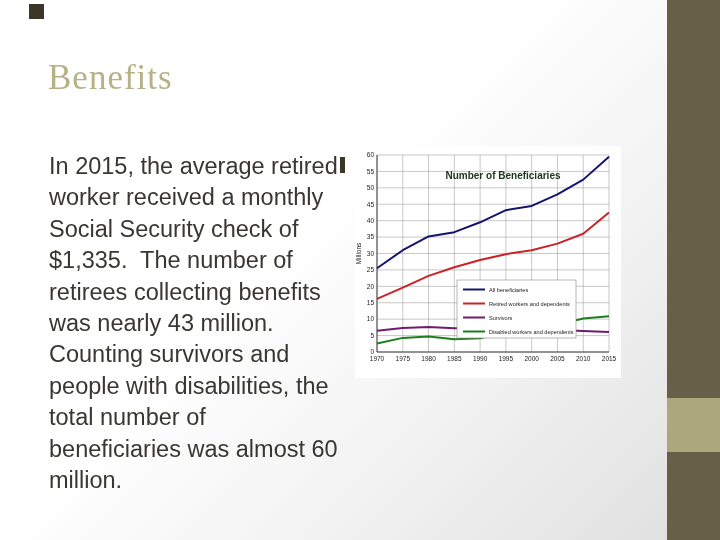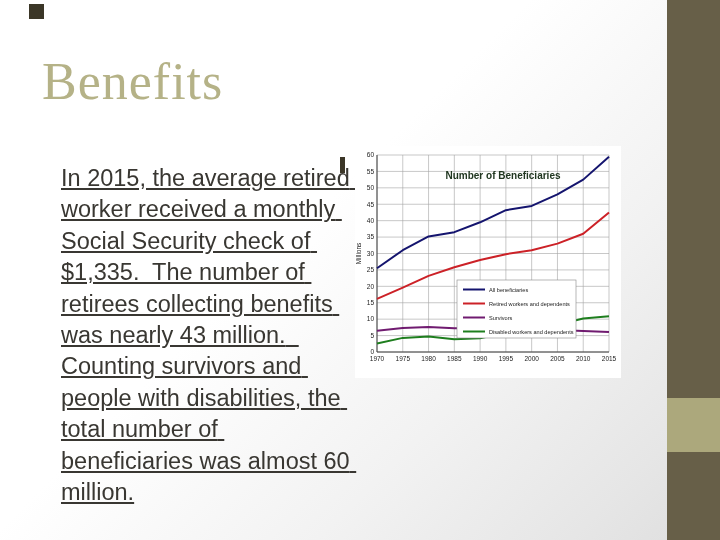--- a/index.html
+++ b/index.html
@@ -5,27 +5,27 @@
   html,body{margin:0;padding:0;}
   .slide{
     position:relative;width:720px;height:540px;overflow:hidden;
     background:linear-gradient(135deg,#ffffff 42%,#f2f2f2 68%,#e6e6e6 88%,#dedede 100%);
     font-family:"Liberation Sans",sans-serif;
   }
   .corner-square{position:absolute;left:29px;top:4px;width:15px;height:15px;}
   .sidebar{position:absolute;right:0;top:0;width:53px;height:540px;}
   .sidebar-accent{position:absolute;left:0;top:398px;width:53px;height:54px;}
   .slide-title{
-    position:absolute;left:42px;top:52px;margin:0;
+    position:absolute;left:42px;top:52px;margin:6px;
     font-family:"Liberation Serif",serif;font-weight:400;
-    font-size:52px;letter-spacing:1px;
+    font-size:35px;letter-spacing:1px;
   }
   .body-text{
-    position:absolute;left:45px;top:147px;width:292px;margin:16px;
-    font-size:23.5px;line-height:31.4px;white-space:pre-wrap;text-decoration:underline;
+    position:absolute;left:45px;top:147px;width:292px;margin:4px;
+    font-size:23.5px;line-height:31.4px;white-space:pre-wrap;
   }
   .chart-artifact{position:absolute;left:340px;top:157px;width:5px;height:16px;}
   .chart-panel{position:absolute;left:355px;top:146px;width:266px;height:232px;background:#ffffff;}
   svg text{font-family:"Liberation Sans",sans-serif;}
 </style>
 </head>
 <body>
 
 <div class="slide">
   <div class="corner-square" style="background: rgb(59, 54, 39);"></div>

